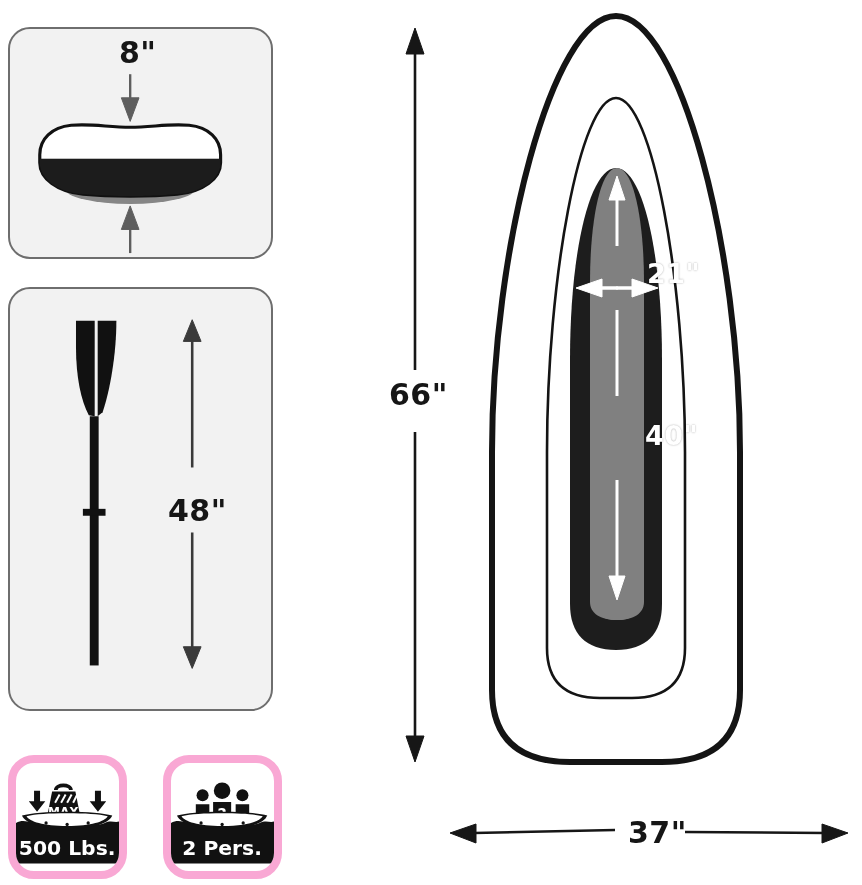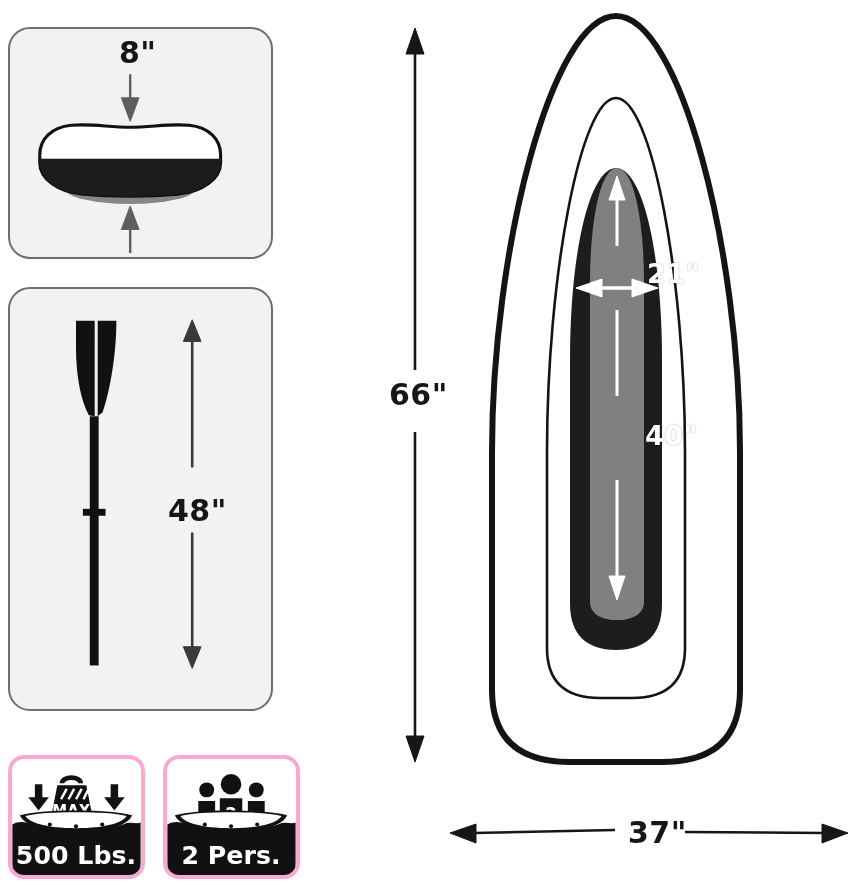--- a/index.html
+++ b/index.html
@@ -56,25 +56,25 @@
   #label-37  { left: 628px; top: 815px; font-size: 30px; }
 
   
   .dimlabel-light { color: #ffffff; text-shadow: 0 0 2px rgba(0,0,0,.35); }
   #label-21 { left: 647px; top: 258px; font-size: 27px; }
   #label-40 { left: 645px; top: 420px; font-size: 27px; }
 
   
   .badge {
     position: absolute;
-    width: 137px;
+    width: 119px;
     height: 124px;
     background: #ffffff;
-    border: 4px solid #f9a8d4;
-    border-radius: 16px;
+    border: 8px solid #f9a8d4;
+    border-radius: 26px;
     box-sizing: border-box;
     overflow: hidden;
   }
   #badge-weight { left: 8px;   top: 755px; }
   #badge-person { left: 163px; top: 755px; text-align: right; }
 
   .badge-svg {
     position: absolute;
     left: 0; top: 0;
     width: 100%;

